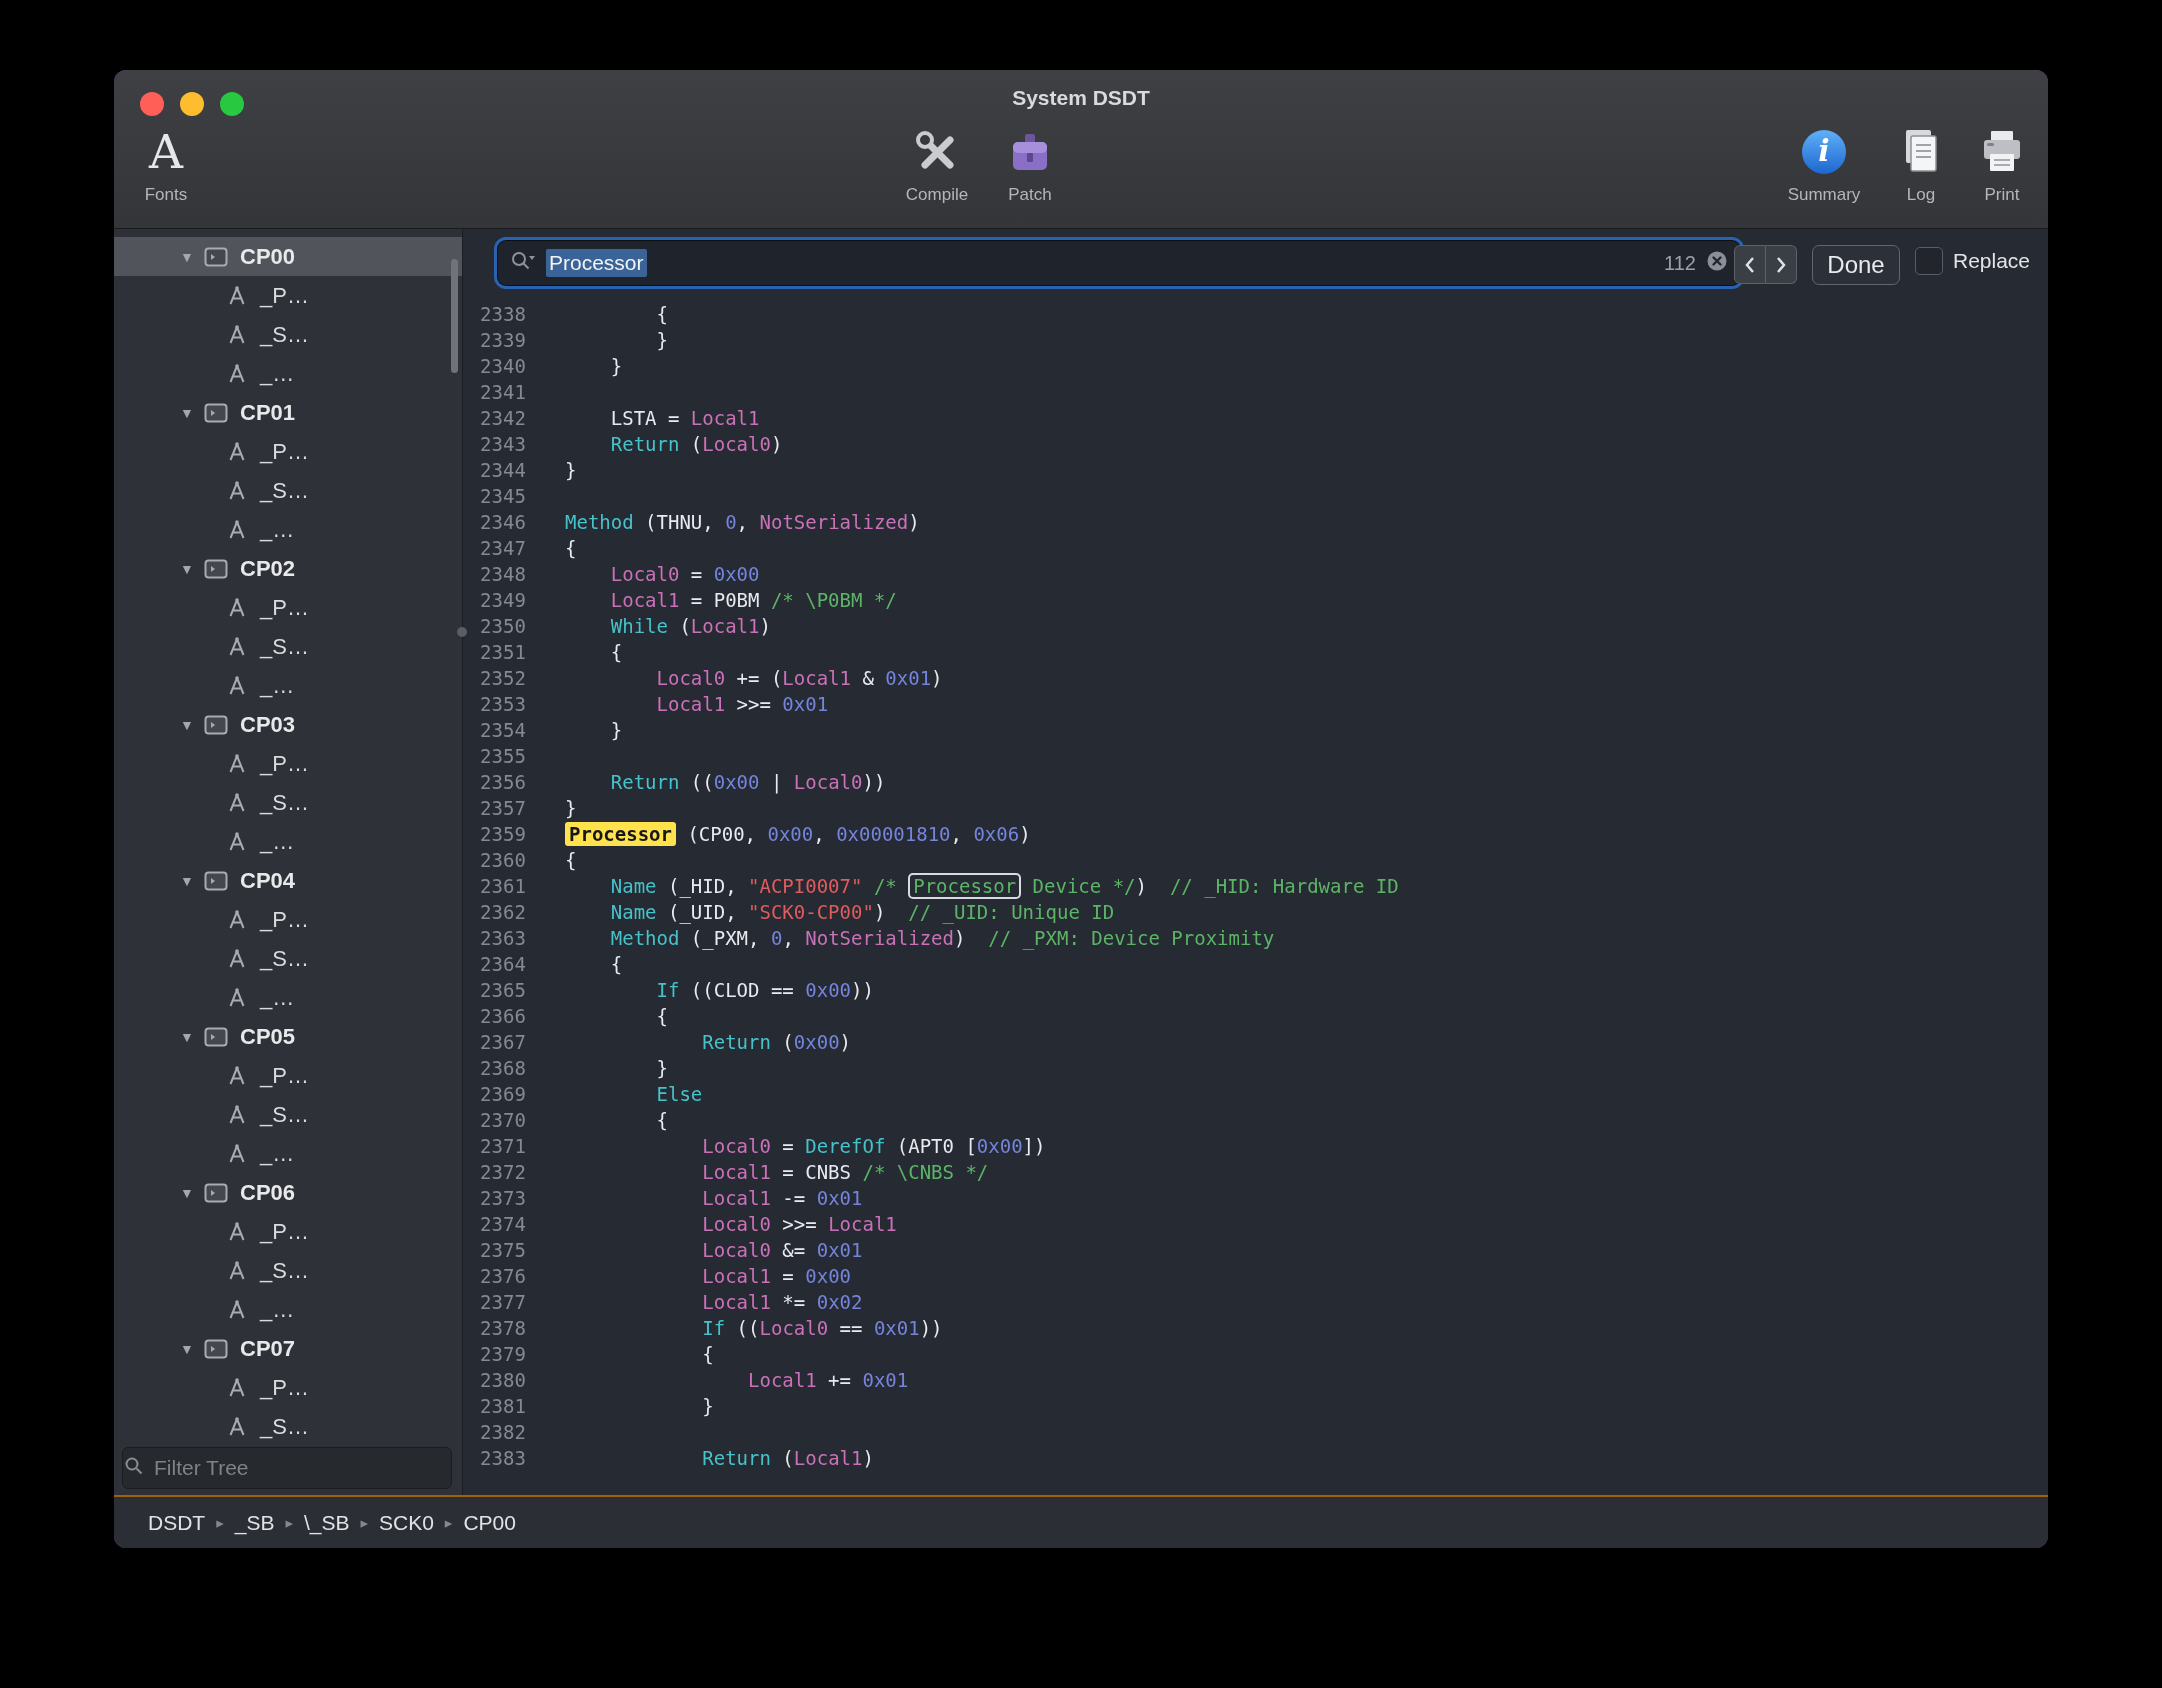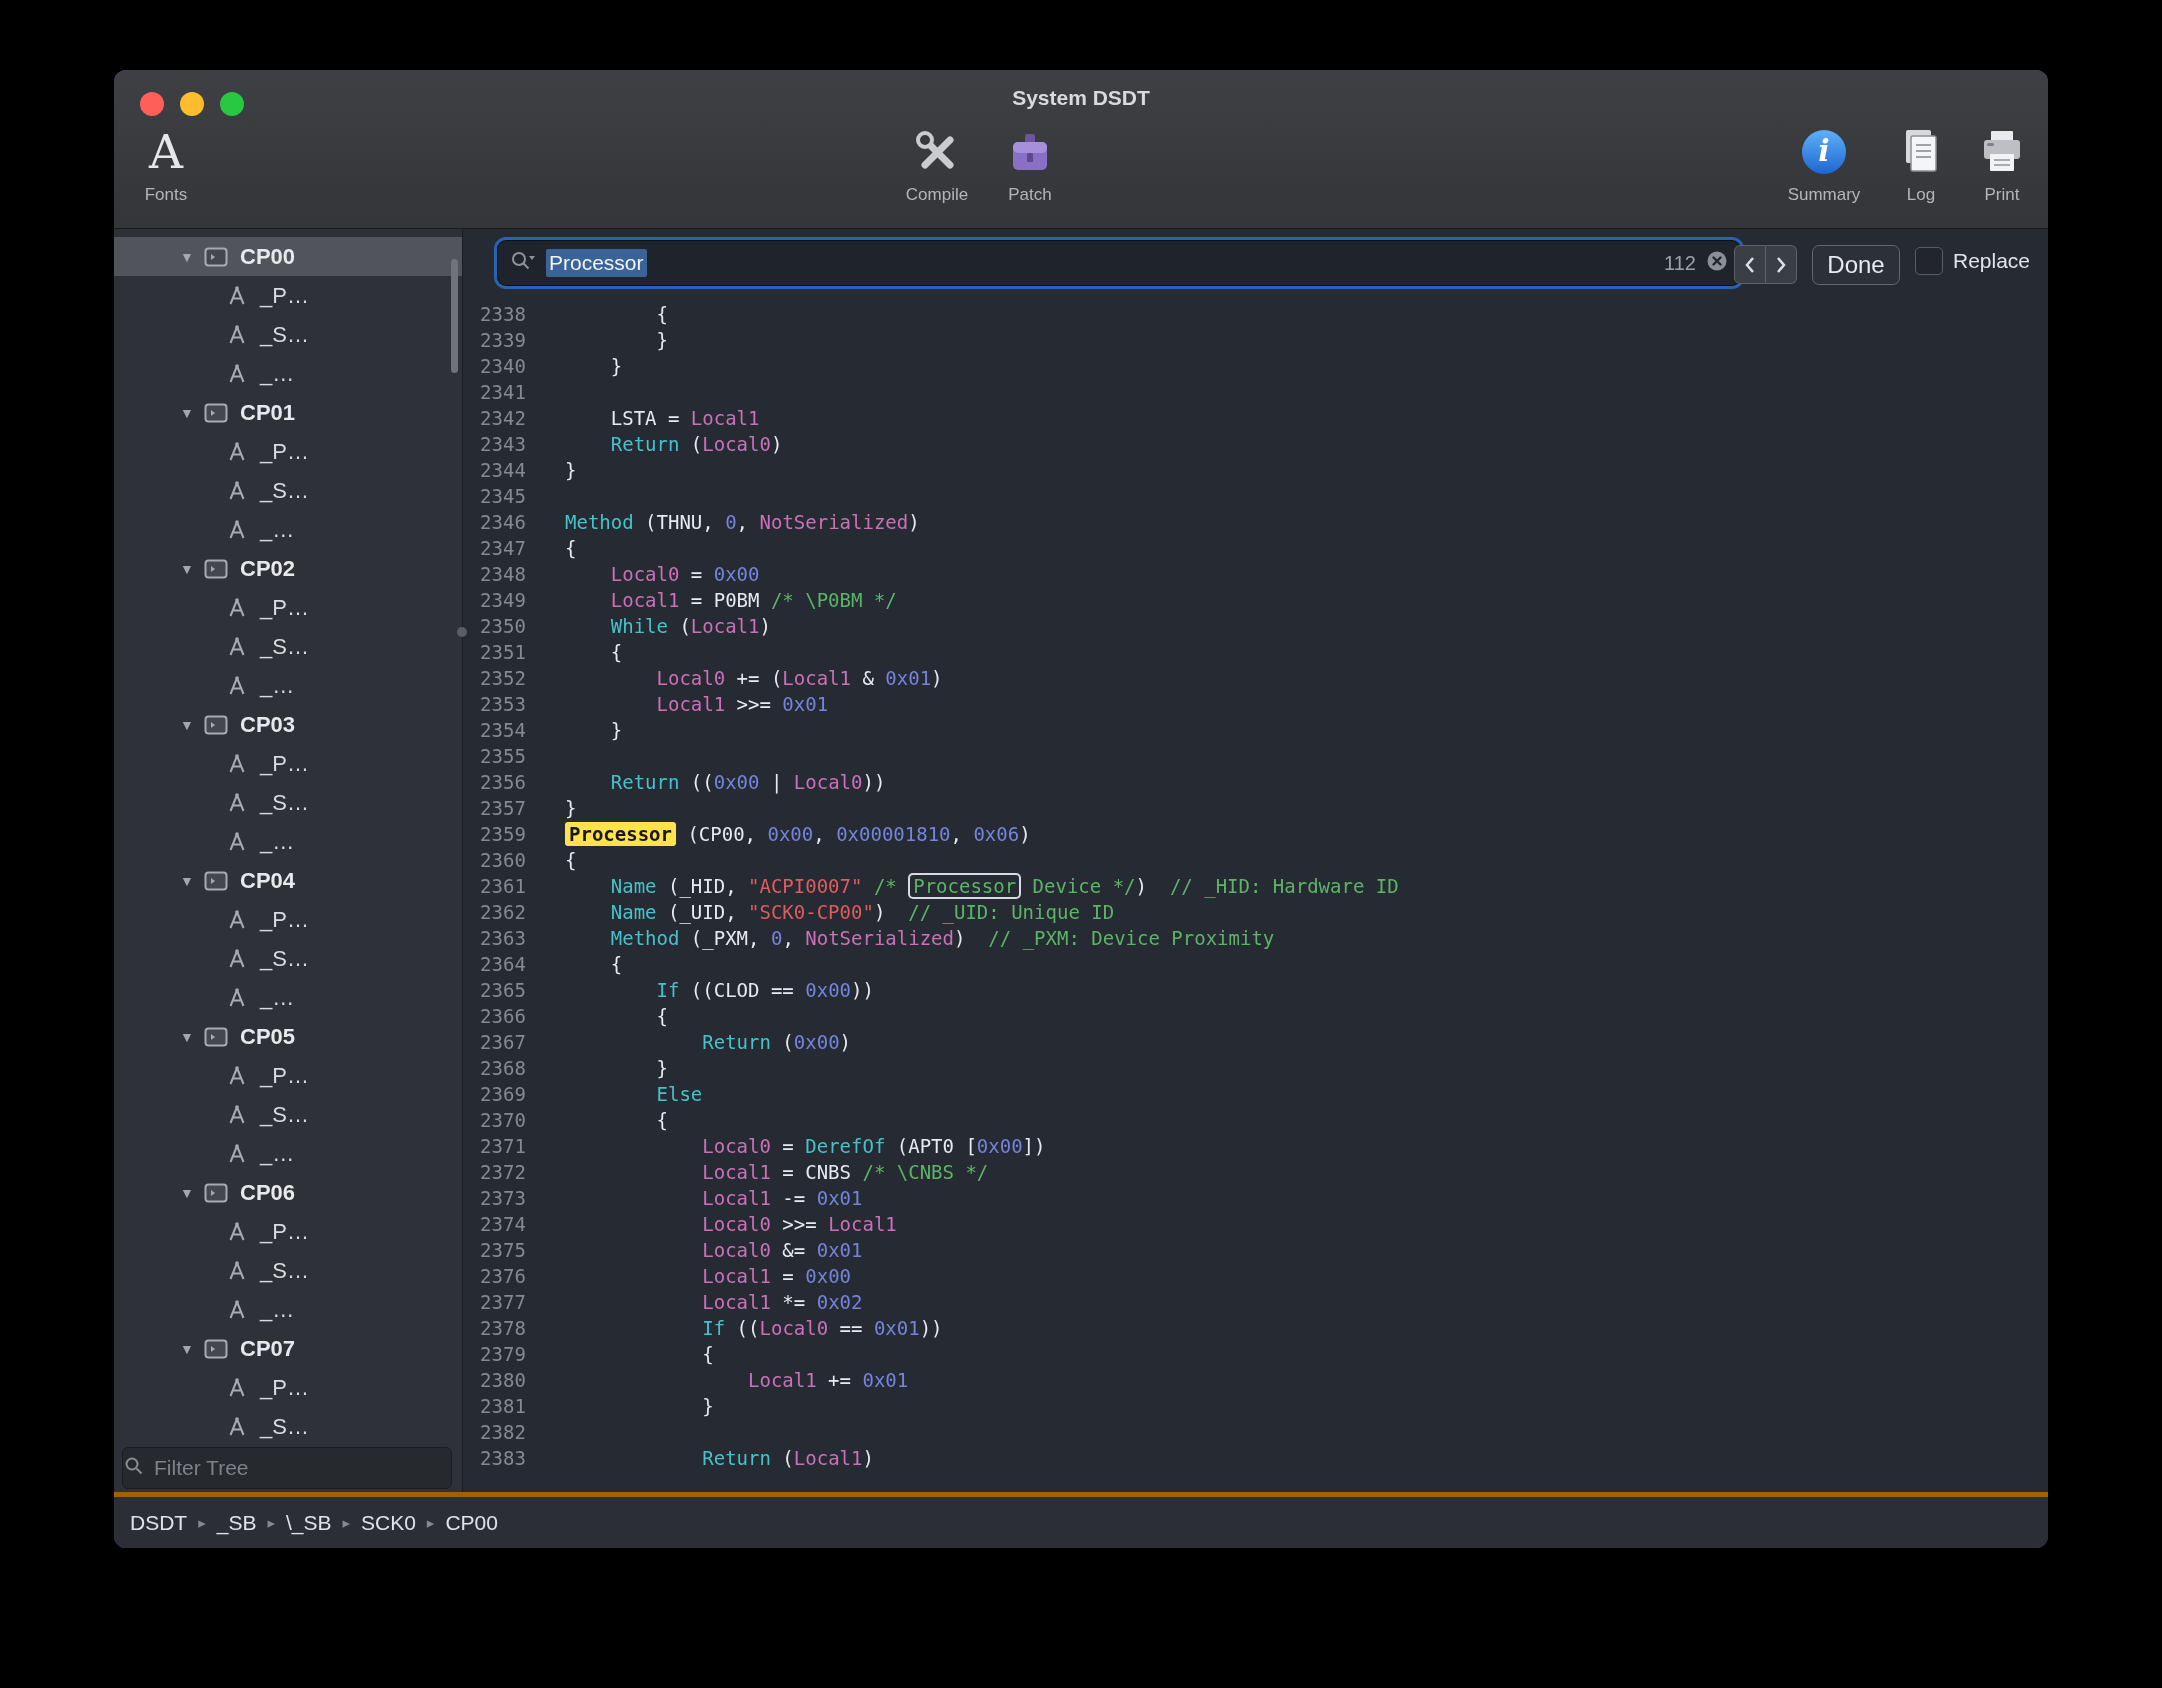--- a/index.html
+++ b/index.html
@@ -69,22 +69,22 @@
   .code{position:absolute;left:0;top:72px;right:0;bottom:0;overflow:hidden;
         font-family:"DejaVu Sans Mono",monospace;font-size:19px;line-height:26px;}
   .cline{display:flex;height:26px;}
   .lnum{width:80px;flex:none;text-align:center;color:#848A94;}
   .ltext{margin-left:22px;white-space:pre;color:#E8EAF0;}
   .tk-k{color:#46C2CB;} .tk-v{color:#CB71B9;} .tk-n{color:#7584DC;} .tk-s{color:#DF5C5F;} .tk-c{color:#5CB567;}
   .tk-hl{background:#FFE24C;color:#15171A;border-radius:3px;padding:1px 4px;font-weight:700;}
   .tk-box{color:#5CB567;box-shadow:0 0 0 2px #D8DCE2;border-radius:3px;padding:0 3px;margin:0 2px;}
 
   
-  .statusbar{position:absolute;left:0;right:0;bottom:0;height:51px;background:#2B2E34;border-top:5px solid #a16207;
-             display:flex;align-items:center;padding-left:16px;gap:11px;}
+  .statusbar{position:absolute;left:0;right:0;bottom:0;height:51px;background:#2B2E34;border-top:2px solid #a16207;
+             display:flex;align-items:center;padding-left:34px;gap:11px;}
   .bc-item{font-size:21px;color:#E2E3E6;}
   .bc-sep{font-size:15px;color:#85888E;}
 </style>
 </head>
 <body>
 
 <div class="window">
 
   <div class="header">
     <div class="lights">

